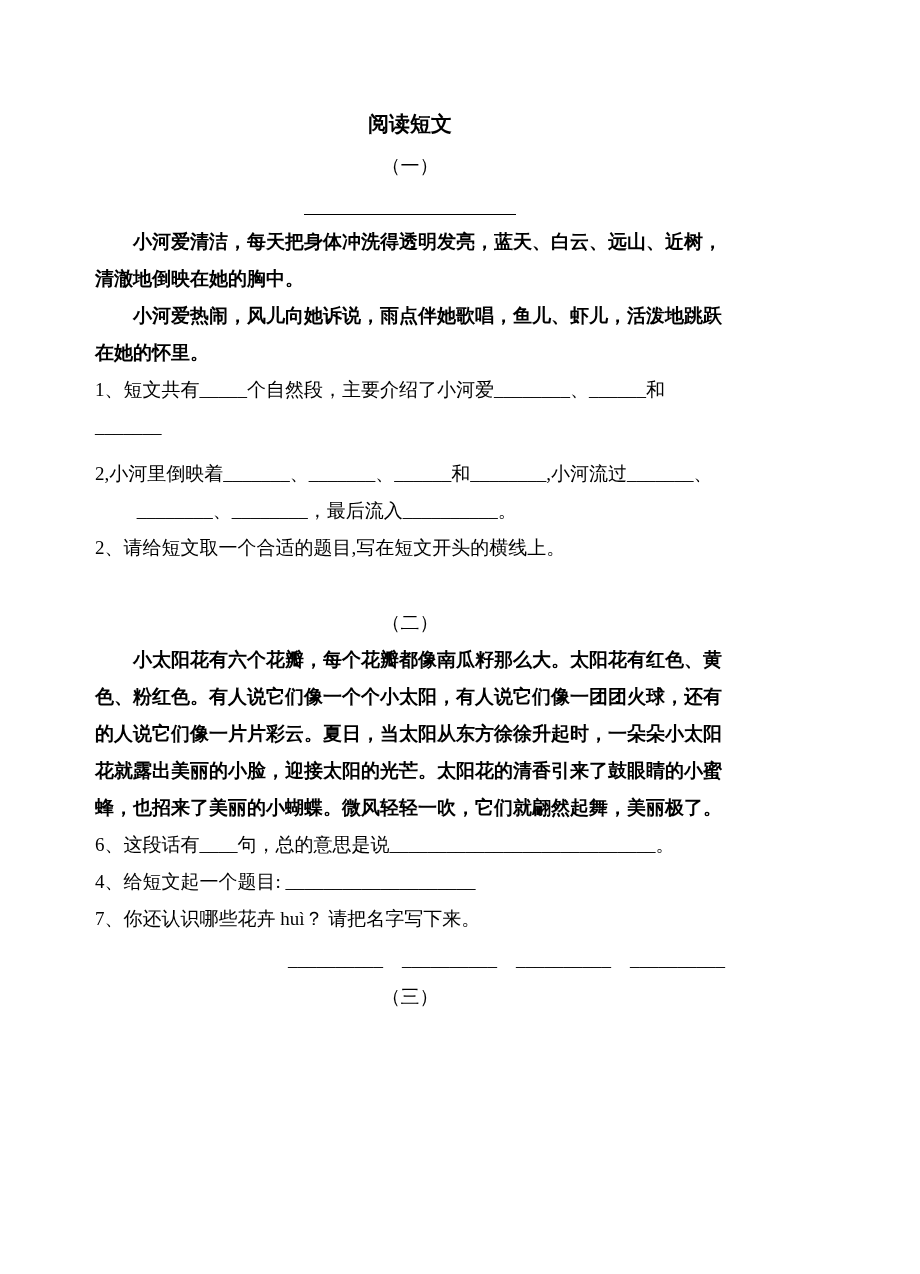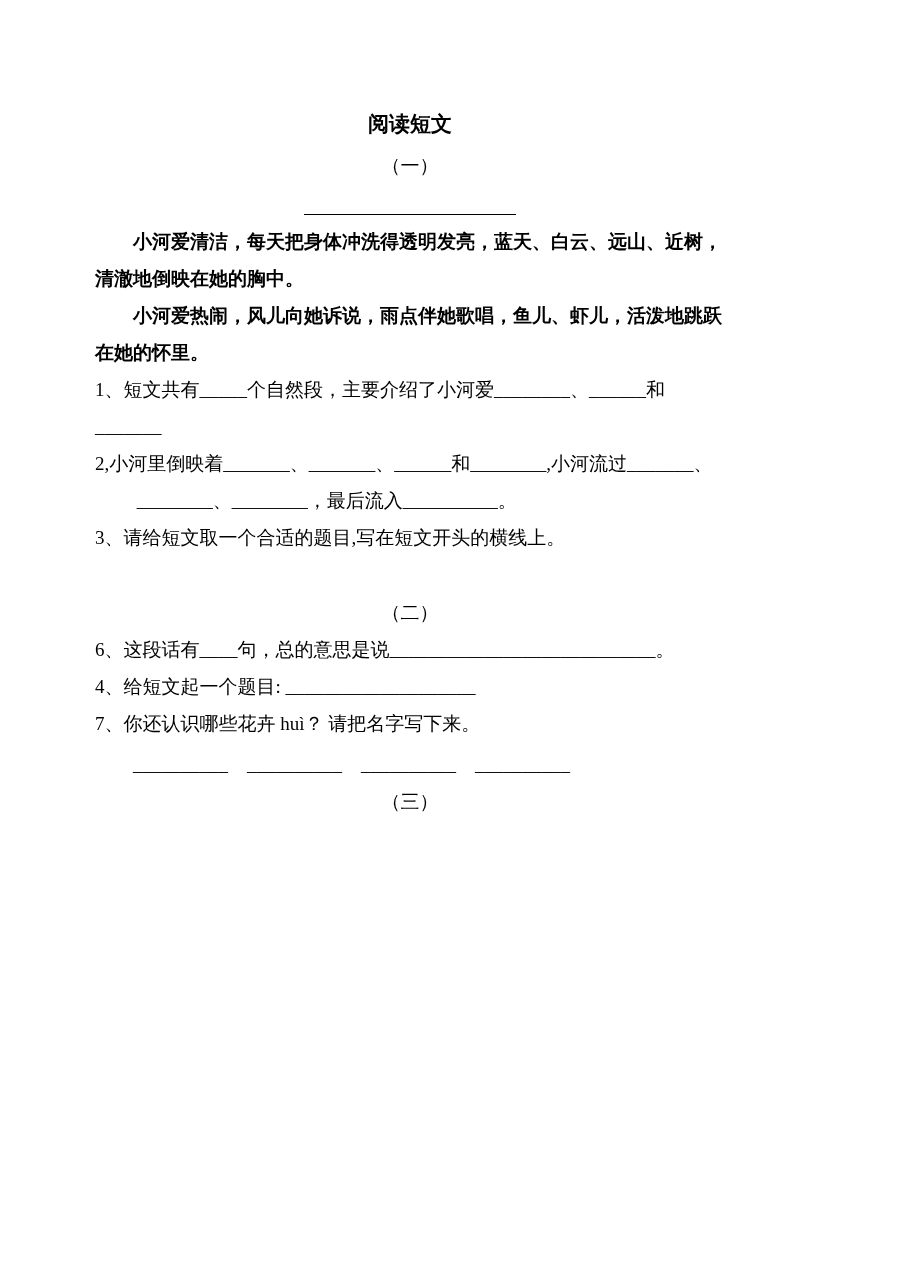--- a/index.html
+++ b/index.html
@@ -33,45 +33,48 @@
   }
   .passage {
     margin: 0;
     text-indent: 2em;
     font-weight: bold;
   }
   .question { margin: 0; }
   .question.hang {
     padding-left: 2.2em;
     text-indent: -2.2em;
+    margin-top: 10px;
   }
   .blanks-row {
     margin: 4px 0 0 38px;
+    text-align: right;
   }
 </style>
 </head>
 <body>
 
 <div class="page">
 
   <h1 class="doc-title">阅读短文</h1>
 
   <div class="section-label">（一）</div>
 
   <div class="blank-rule"></div>
 
   <p class="passage">小河爱清洁，每天把身体冲洗得透明发亮，蓝天、白云、远山、近树，清澈地倒映在她的胸中。</p>
   <p class="passage">小河爱热闹，风儿向她诉说，雨点伴她歌唱，鱼儿、虾儿，活泼地跳跃在她的怀里。</p>
 
   <p class="question">1、短文共有_____个自然段，主要介绍了小河爱________、______和_______</p>
   <p class="question hang">2,小河里倒映着_______、_______、______和________,小河流过_______、________、________，最后流入__________。</p>
-  <p class="question">3、请给短文取一个合适的题目,写在短文开头的横线上。</p>
+  <p class="question">2、请给短文取一个合适的题目,写在短文开头的横线上。</p>
 
   <div class="section-label gap-top">（二）</div>
 
+  <p class="passage">小太阳花有六个花瓣，每个花瓣都像南瓜籽那么大。太阳花有红色、黄色、粉红色。有人说它们像一个个小太阳，有人说它们像一团团火球，还有的人说它们像一片片彩云。夏日，当太阳从东方徐徐升起时，一朵朵小太阳花就露出美丽的小脸，迎接太阳的光芒。太阳花的清香引来了鼓眼睛的小蜜蜂，也招来了美丽的小蝴蝶。微风轻轻一吹，它们就翩然起舞，美丽极了。</p>
 
   <p class="question">6、这段话有____句，总的意思是说____________________________。</p>
   <p class="question">4、给短文起一个题目: ____________________</p>
   <p class="question">7、你还认识哪些花卉 huì？ 请把名字写下来。</p>
 
   <div class="blanks-row">__________　__________　__________　__________</div>
 
   <div class="section-label">（三）</div>
 
 </div>

